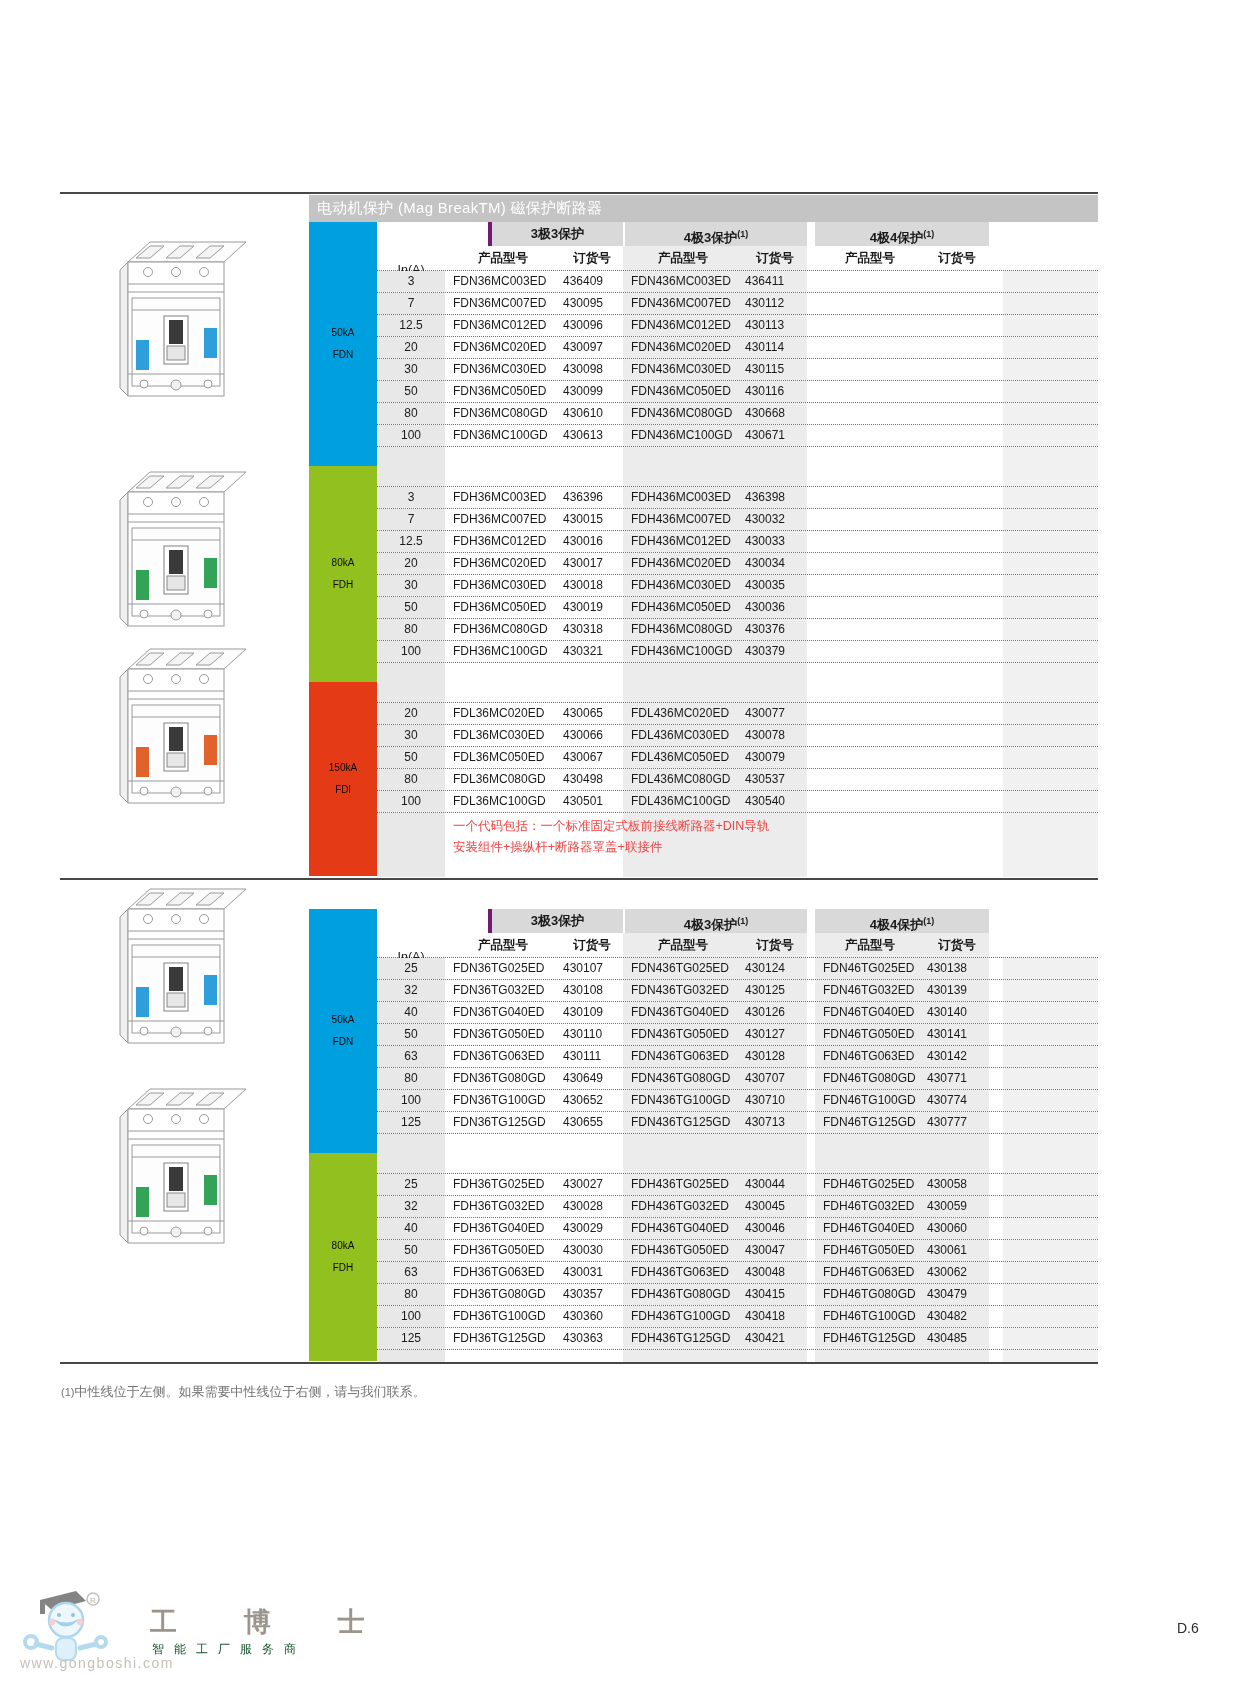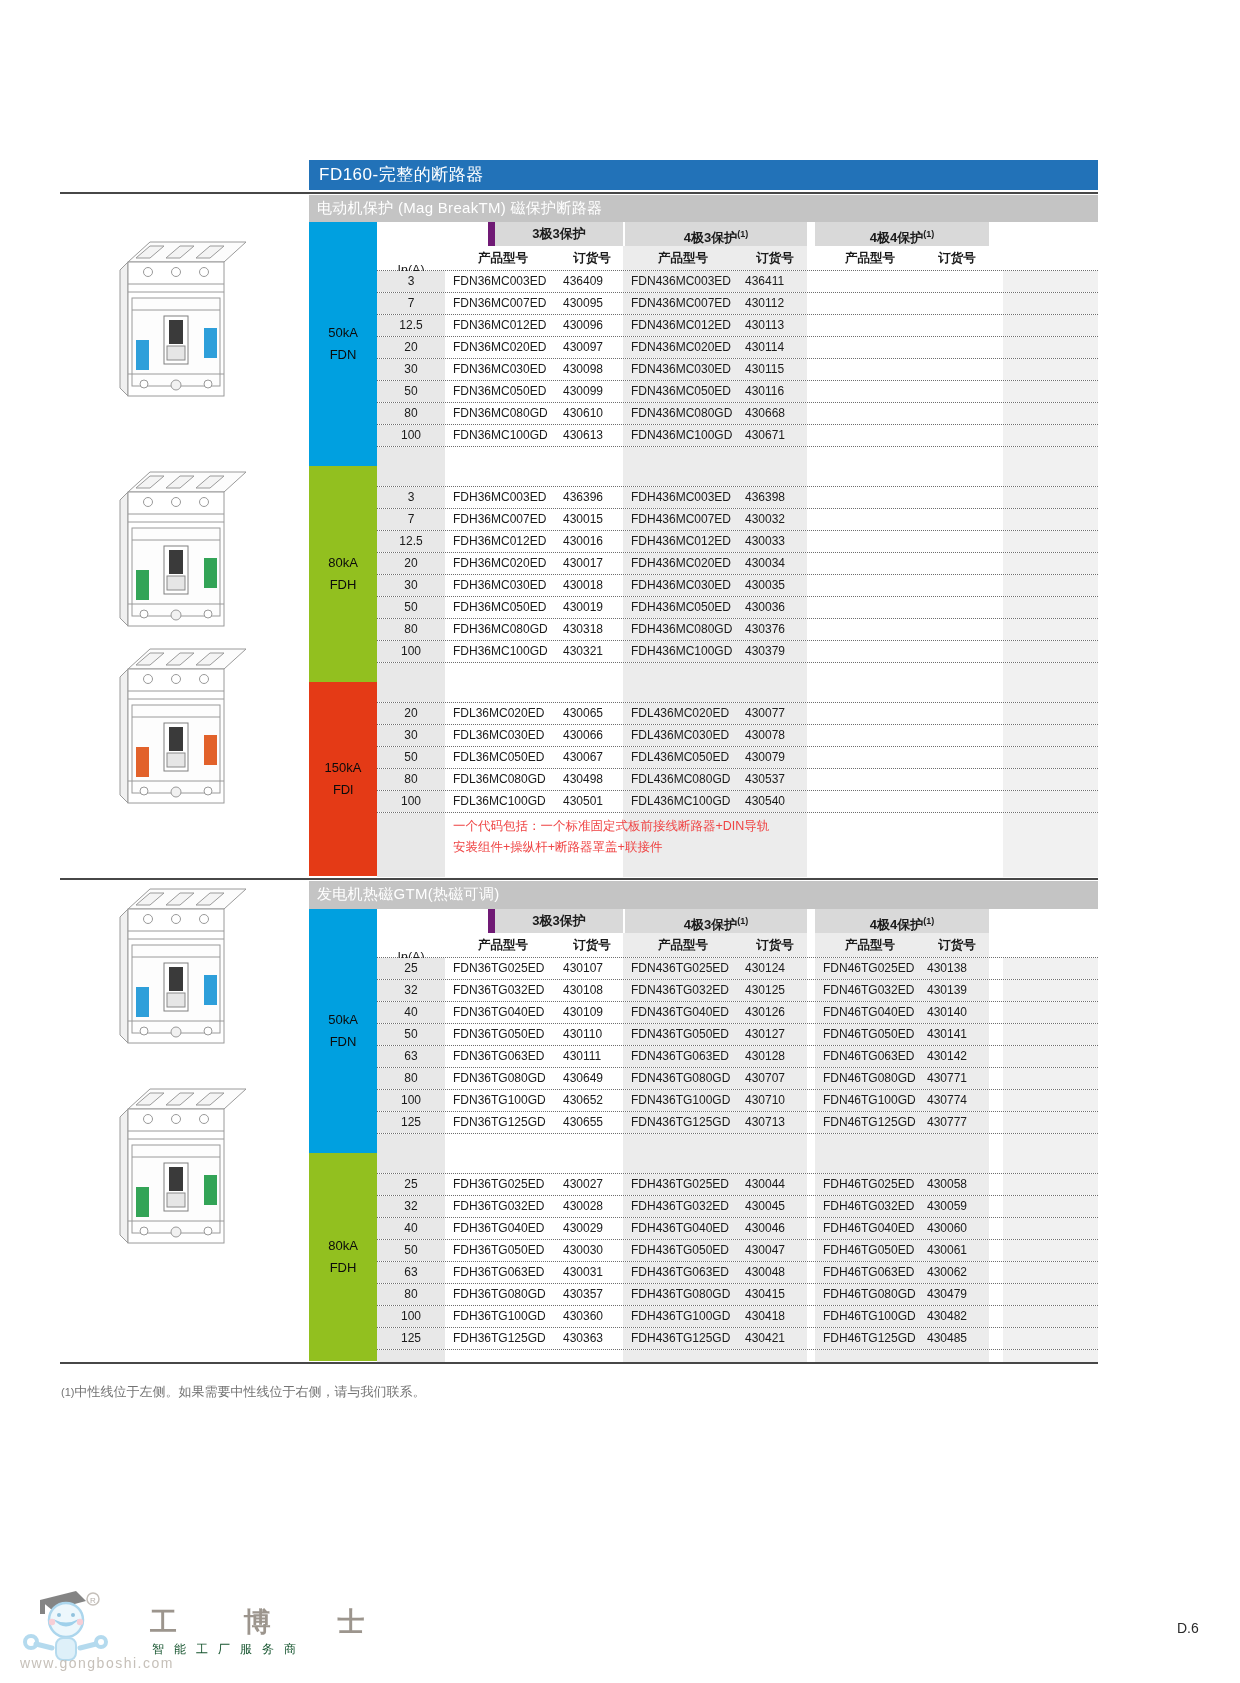--- a/index.html
+++ b/index.html
@@ -15,30 +15,30 @@
              color:#fff;font-size:17px;line-height:30px;padding-left:10px;box-sizing:border-box;letter-spacing:.5px;}
   .secband{position:absolute;left:309px;width:789px;height:38px;background:#C4C4C4;color:#fff;
            font-size:15px;line-height:25px;padding-left:8px;box-sizing:border-box;letter-spacing:.3px;}
   .secband1{top:195px}.secband2{top:881px}
 
   
   .tbl{position:absolute;left:309px;width:789px;display:flex;align-items:flex-start;}
   .tbl1{top:222px}.tbl2{top:909px}
   .bands{width:68px;flex:none;display:flex;flex-direction:column;}
   .bandcol{display:flex;flex-direction:column;align-items:center;justify-content:center;gap:6px;
-           font-size:13px;line-height:16px;color:#0b0b0b;text-align:center;}
+           font-size:10px;line-height:16px;color:#0b0b0b;text-align:center;}
   .main{flex:none;width:721px;background:#fff;}
 
   .grid10{display:grid;grid-template-columns:68px 116px 62px 120px 64px 8px 110px 64px 14px 95px;}
 
   .thead{grid-template-rows:24px 24px;border-bottom:1px dotted #6e6e6e;}
   .th-ina{grid-column:1;grid-row:1/3;background:#E8E8E8;display:flex;align-items:center;justify-content:center;font-size:12.5px;margin-top:48px;}
   .gh{grid-row:1;background:#D9D9D9;font-weight:700;font-size:13px;line-height:24px;text-align:center;}
   .gh sup{font-size:9px;}
-  .gh1{grid-column:2/4;border-left:7px solid #701a75;box-sizing:border-box;margin-left:43px;}
+  .gh1{grid-column:2/4;border-left:4px solid #701a75;box-sizing:border-box;margin-left:43px;}
   .gh2{grid-column:4/6;border-left:2px solid #fff;box-sizing:border-box;}
   .gh3{grid-column:7/9;}
   .sub{grid-row:2;font-weight:700;font-size:12.5px;line-height:24px;text-align:center;}
   .sub.m1{grid-column:2}.sub.o1{grid-column:3}
   .sub.m2{grid-column:4;background:#ECECEC}.sub.o2{grid-column:5;background:#ECECEC}
   .sub.m3{grid-column:7}.sub.o3{grid-column:8}
   .t2 .sub.m3,.t2 .sub.o3{background:#ECECEC}
 
   .row{height:22px;border-bottom:1px dotted #6e6e6e;box-sizing:border-box;}
   .row>div{font-size:12px;line-height:21px;white-space:nowrap;overflow:hidden;}
@@ -119,21 +119,20 @@
       </svg></div>
   <div class="breaker bk4" style="--ac: #2E9FDA;">
     <svg width="150" height="172" viewBox="0 0 150 172">
         <use href="#breaker-shape"></use>
       </svg></div>
   <div class="breaker bk5" style="--ac: #33A457;">
     <svg width="150" height="172" viewBox="0 0 150 172">
         <use href="#breaker-shape"></use>
       </svg></div>
 
-  <div class="title-bar">FD160-完整的断路器</div>
   <div class="rule rule-top"></div>
   <div class="secband secband1">电动机保护 (Mag BreakTM) 磁保护断路器</div>
 
   <section class="tbl tbl1">
     <div class="bands">
         <div class="bandcol" style="background: rgb(0, 160, 224); height: 244px;">
           <span>50kA</span>
           <span>FDN</span>
         </div>
         <div class="bandcol" style="background: rgb(146, 192, 31); height: 216px;">
@@ -461,21 +460,20 @@
             <div class="c6"></div>
             <div class="c7"></div>
             <div class="c8"></div>
             <div class="c9"></div>
           </div>
         </div>
     </div>
   </section>
 
   <div class="rule rule-mid"></div>
-  <div class="secband secband2">发电机热磁GTM(热磁可调)</div>
 
   <section class="tbl tbl2 t2">
     <div class="bands">
         <div class="bandcol" style="background: rgb(0, 160, 224); height: 244px;">
           <span>50kA</span>
           <span>FDN</span>
         </div>
         <div class="bandcol" style="background: rgb(146, 192, 31); height: 208px;">
           <span>80kA</span>
           <span>FDH</span>

